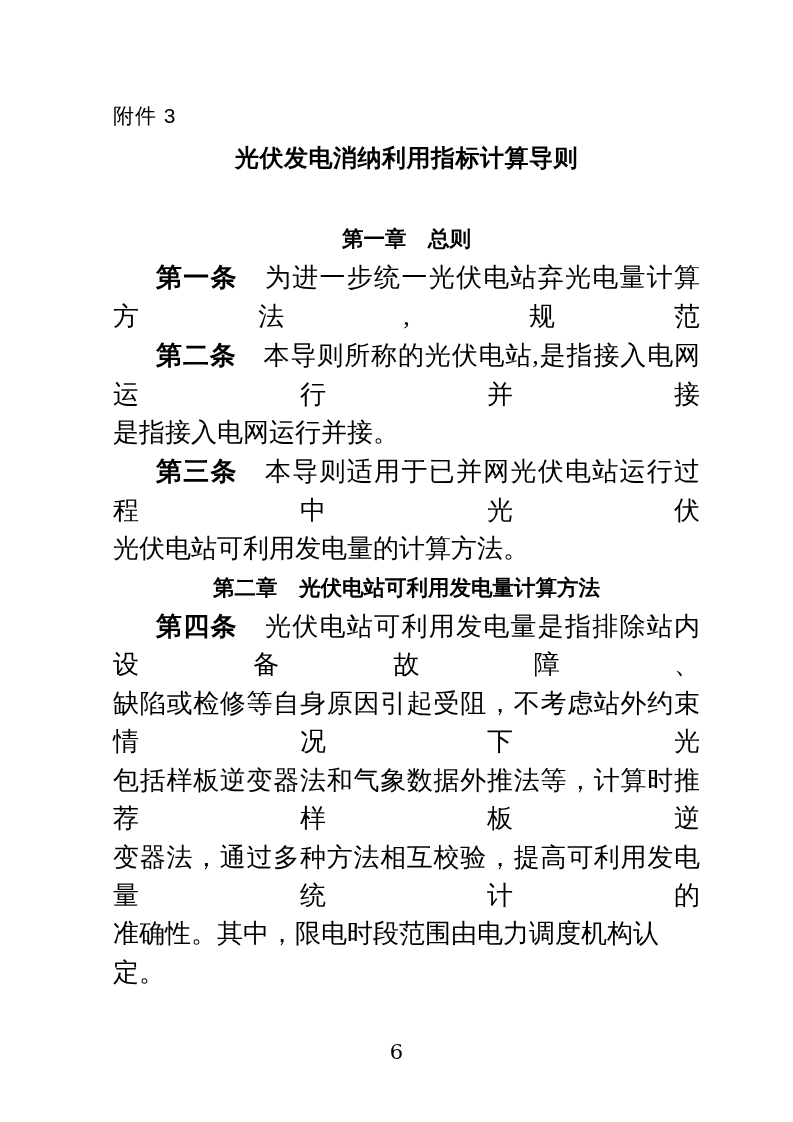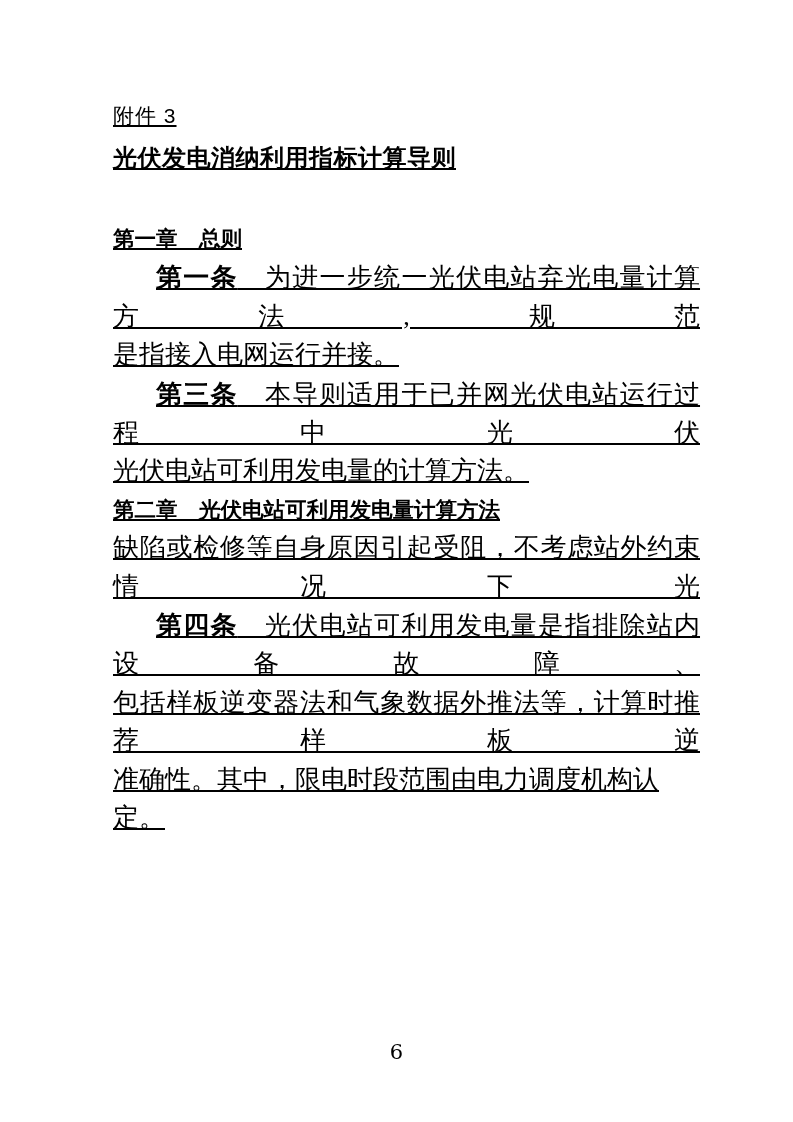--- a/index.html
+++ b/index.html
@@ -7,43 +7,43 @@
     position: relative;
     width: 793px;
     height: 1122px;
     background: #ffffff;
     color: #000000;
     font-family: "Liberation Serif", serif;
     overflow: hidden;
   }
   .sheet {
     padding: 104px 93px 0 113px;
-    text-decoration: underline;
   }
   .attachment {
     font-family: "Liberation Sans", sans-serif;
     font-size: 21px;
     line-height: 24px;
     letter-spacing: 1px;
   }
   .doc-title {
     margin-top: 14px;
-    text-align: left;
+    text-align: center;
     font-size: 24px;
     font-weight: bold;
     line-height: 32px;
     letter-spacing: 0.5px;
     font-family: "Liberation Serif", serif;
   }
   .doc-body { margin-top: 46px; }
   .chapter {
     font-family: "Liberation Sans", sans-serif;
     font-weight: bold;
     font-size: 21.5px;
     line-height: 38.4px;
+    text-align: center;
     white-space: nowrap;
   }
   .para { margin: 0; }
   .para.spaced { margin-top: 8px; }
   .line {
     font-size: 26px;
     line-height: 38.4px;
     white-space: normal;
   }
   .line.j {
@@ -72,29 +72,31 @@
 <div class="page">
   <div class="sheet">
     <div class="attachment">附件 3</div>
     <div class="doc-title">光伏发电消纳利用指标计算导则</div>
     <div class="doc-body">
         <div class="chapter">第一章　总则</div>
         <div class="para">
           <div class="line j indent"><b class="lead">第一条</b>　为进一步统一光伏电站弃光电量计算方法,规范</div>
         </div>
         <div class="para">
+          <div class="line j indent"><b class="lead">第二条</b>　本导则所称的光伏电站,是指接入电网运行并接</div>
           <div class="line">是指接入电网运行并接。</div>
         </div>
         <div class="para">
           <div class="line j indent"><b class="lead">第三条</b>　本导则适用于已并网光伏电站运行过程中光伏</div>
           <div class="line">光伏电站可利用发电量的计算方法。</div>
         </div>
         <div class="chapter">第二章　光伏电站可利用发电量计算方法</div>
         <div class="para">
+          <div class="line j indent"><b class="lead">第四条</b>　光伏电站可利用发电量是指排除站内设备故障、</div>
           <div class="line j">缺陷或检修等自身原因引起受阻，不考虑站外约束情况下光</div>
-          <div class="line j indent"><b class="lead">第四条</b>　光伏电站可利用发电量是指排除站内设备故障、</div>
           <div class="line j">包括样板逆变器法和气象数据外推法等，计算时推荐样板逆</div>
+          <div class="line j">变器法，通过多种方法相互校验，提高可利用发电量统计的</div>
           <div class="line">准确性。其中，限电时段范围由电力调度机构认定。</div>
         </div>
       </div>
   </div>
   <div class="page-num">6</div>
 </div>
 
 </body></html>

